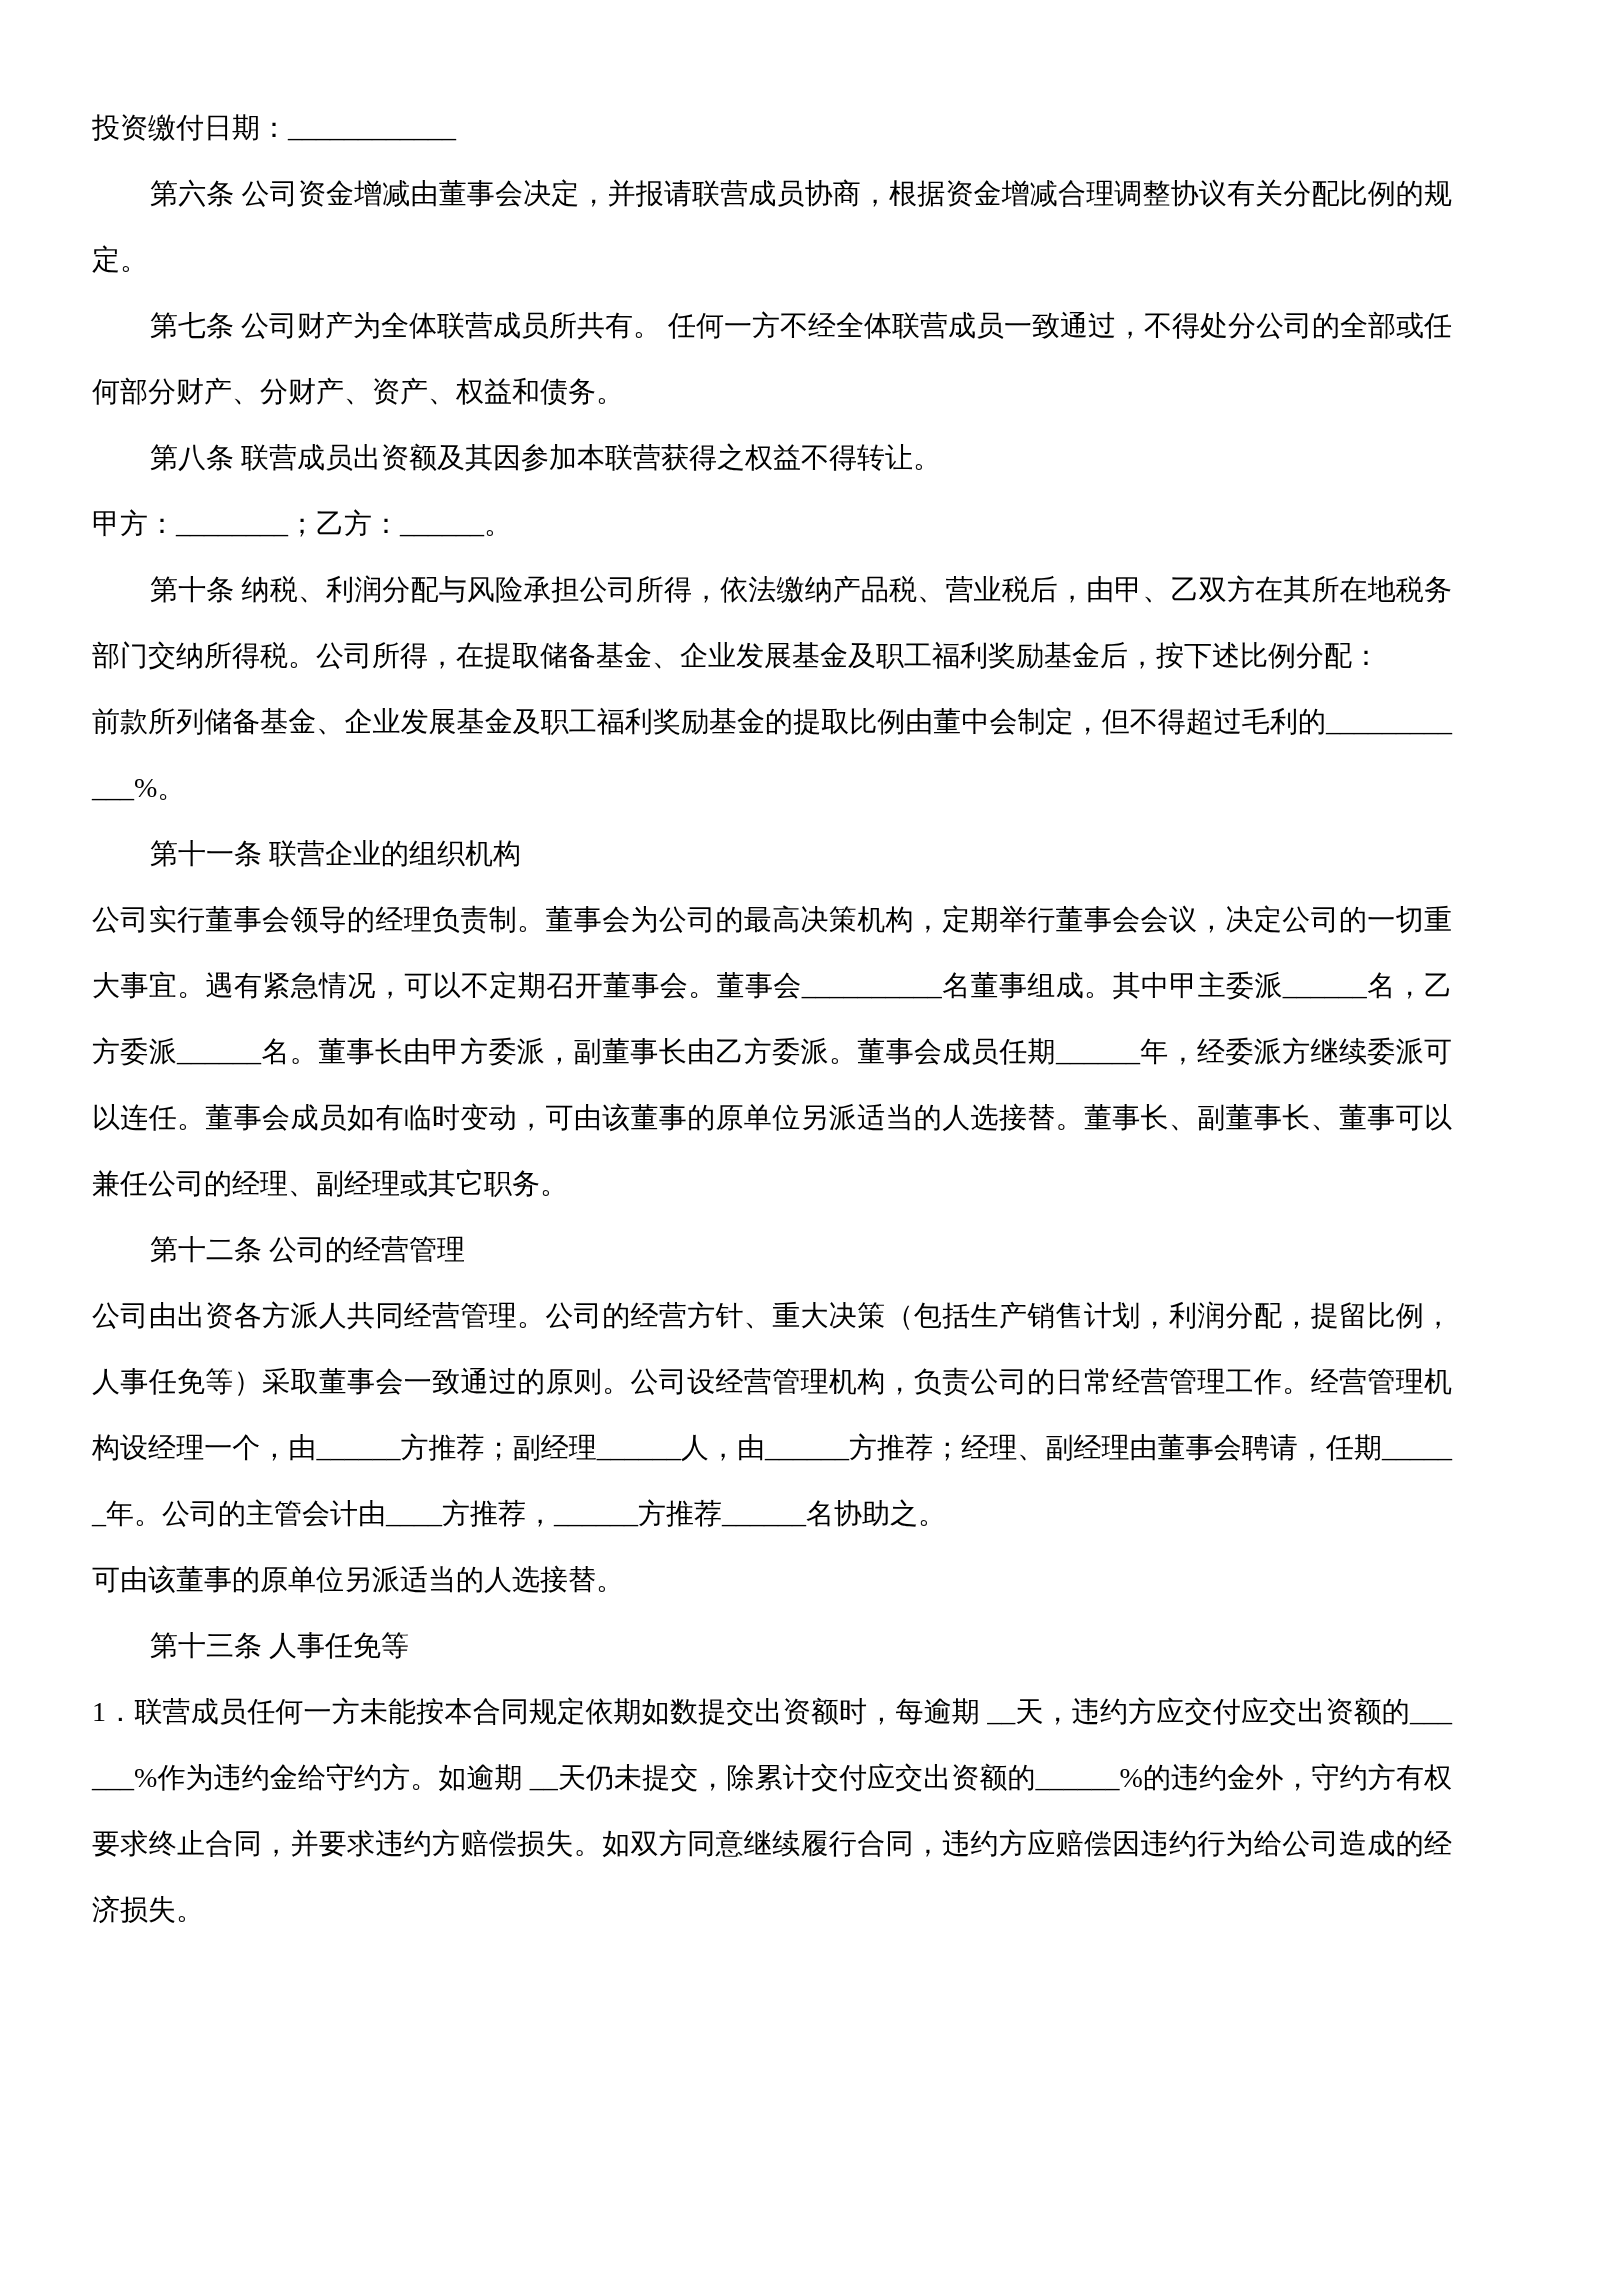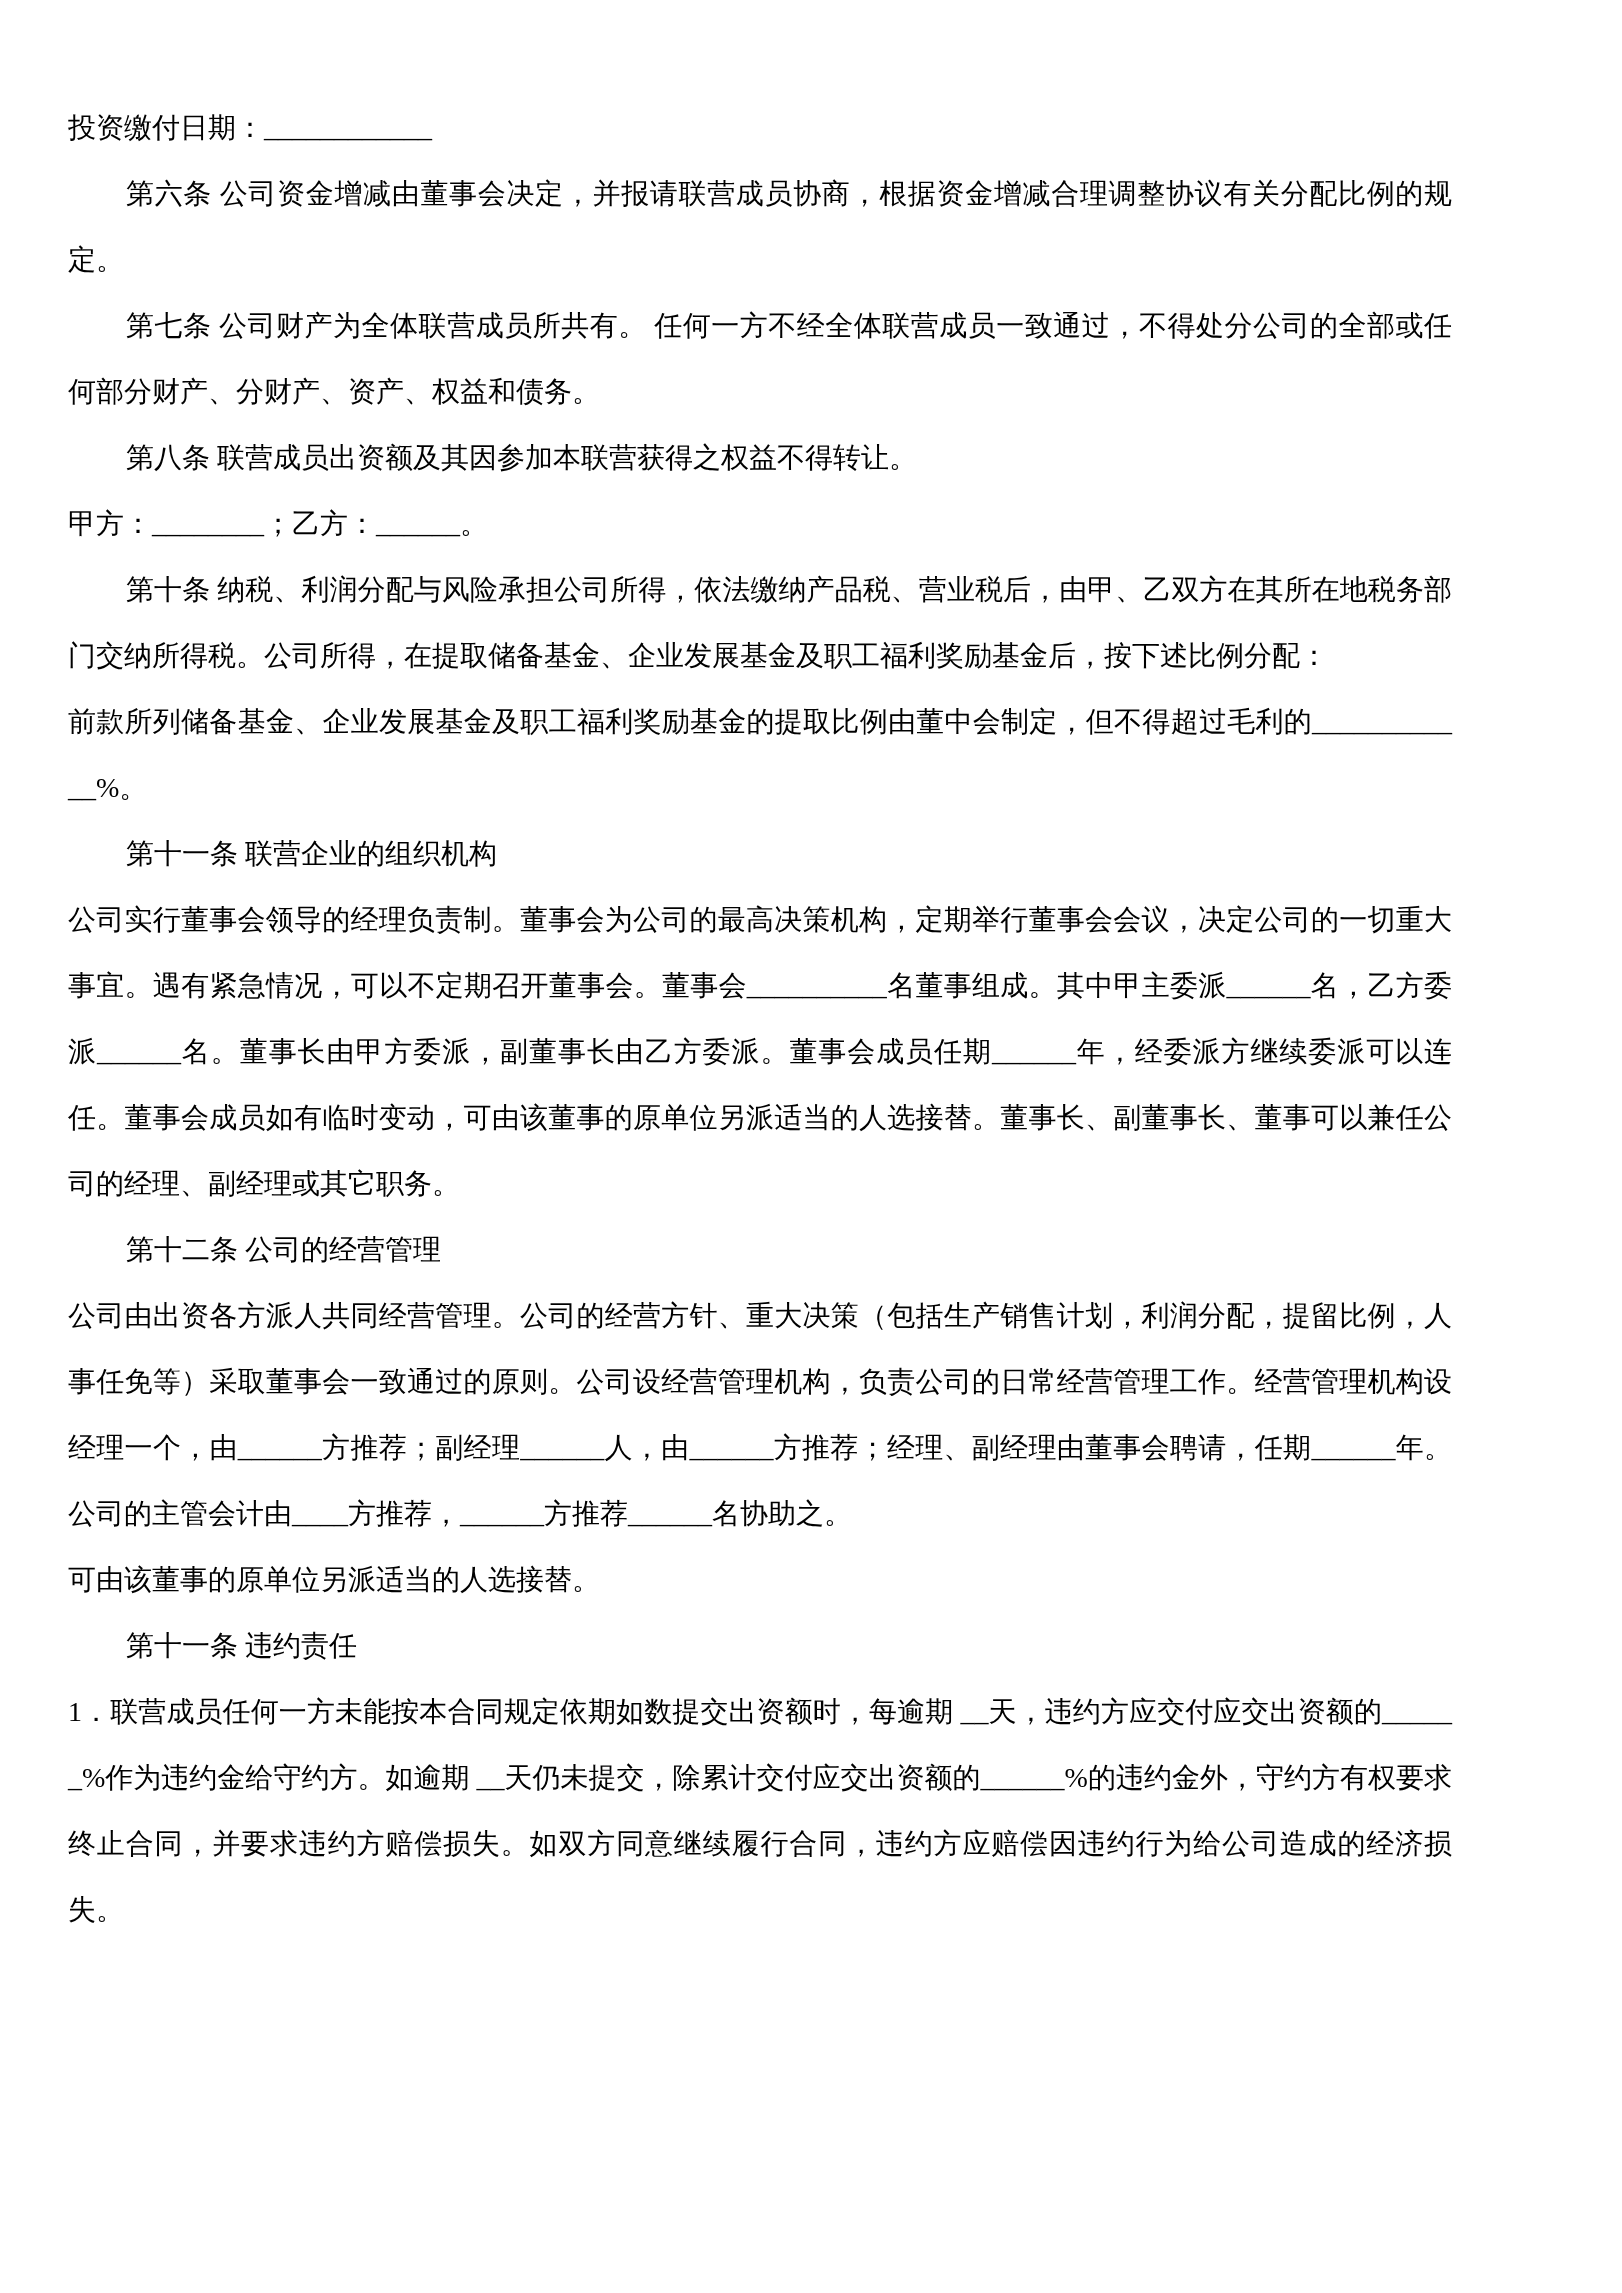--- a/index.html
+++ b/index.html
@@ -12,21 +12,21 @@
     height: 2294px;
     font-family: "Liberation Serif", "DejaVu Serif", serif;
     color: #000000;
     overflow: hidden;
   }
   .page {
     box-sizing: border-box;
     width: 1623px;
     height: 2294px;
     background: #ffffff;
-    padding: 95px 171px 0 68px;
+    padding: 95px 171px 0 92px;
   }
   .doc-body {
     width: 100%;
   }
   .para {
     margin: 0;
     padding: 0;
     font-size: 28px;
     line-height: 66px;
     text-align: justify;
@@ -47,17 +47,17 @@
       <p class="para indent">第七条 公司财产为全体联营成员所共有。 任何一方不经全体联营成员一致通过，不得处分公司的全部或任何部分财产、分财产、资产、权益和债务。</p>
       <p class="para indent">第八条 联营成员出资额及其因参加本联营获得之权益不得转让。</p>
       <p class="para">甲方：________；乙方：______。</p>
       <p class="para indent">第十条 纳税、利润分配与风险承担公司所得，依法缴纳产品税、营业税后，由甲、乙双方在其所在地税务部门交纳所得税。公司所得，在提取储备基金、企业发展基金及职工福利奖励基金后，按下述比例分配：</p>
       <p class="para">前款所列储备基金、企业发展基金及职工福利奖励基金的提取比例由董中会制定，但不得超过毛利的____________%。</p>
       <p class="para indent">第十一条 联营企业的组织机构</p>
       <p class="para">公司实行董事会领导的经理负责制。董事会为公司的最高决策机构，定期举行董事会会议，决定公司的一切重大事宜。遇有紧急情况，可以不定期召开董事会。董事会__________名董事组成。其中甲主委派______名，乙方委派______名。董事长由甲方委派，副董事长由乙方委派。董事会成员任期______年，经委派方继续委派可以连任。董事会成员如有临时变动，可由该董事的原单位另派适当的人选接替。董事长、副董事长、董事可以兼任公司的经理、副经理或其它职务。</p>
       <p class="para indent">第十二条 公司的经营管理</p>
       <p class="para">公司由出资各方派人共同经营管理。公司的经营方针、重大决策（包括生产销售计划，利润分配，提留比例，人事任免等）采取董事会一致通过的原则。公司设经营管理机构，负责公司的日常经营管理工作。经营管理机构设经理一个，由______方推荐；副经理______人，由______方推荐；经理、副经理由董事会聘请，任期______年。公司的主管会计由____方推荐，______方推荐______名协助之。</p>
       <p class="para">可由该董事的原单位另派适当的人选接替。</p>
-      <p class="para indent">第十一条 违约责任</p>
+      <p class="para indent">第十三条 人事任免等</p>
       <p class="para">1．联营成员任何一方未能按本合同规定依期如数提交出资额时，每逾期 __天，违约方应交付应交出资额的______%作为违约金给守约方。如逾期 __天仍未提交，除累计交付应交出资额的______%的违约金外，守约方有权要求终止合同，并要求违约方赔偿损失。如双方同意继续履行合同，违约方应赔偿因违约行为给公司造成的经济损失。</p>
     </div>
 </div>
 
 
 </body></html>

